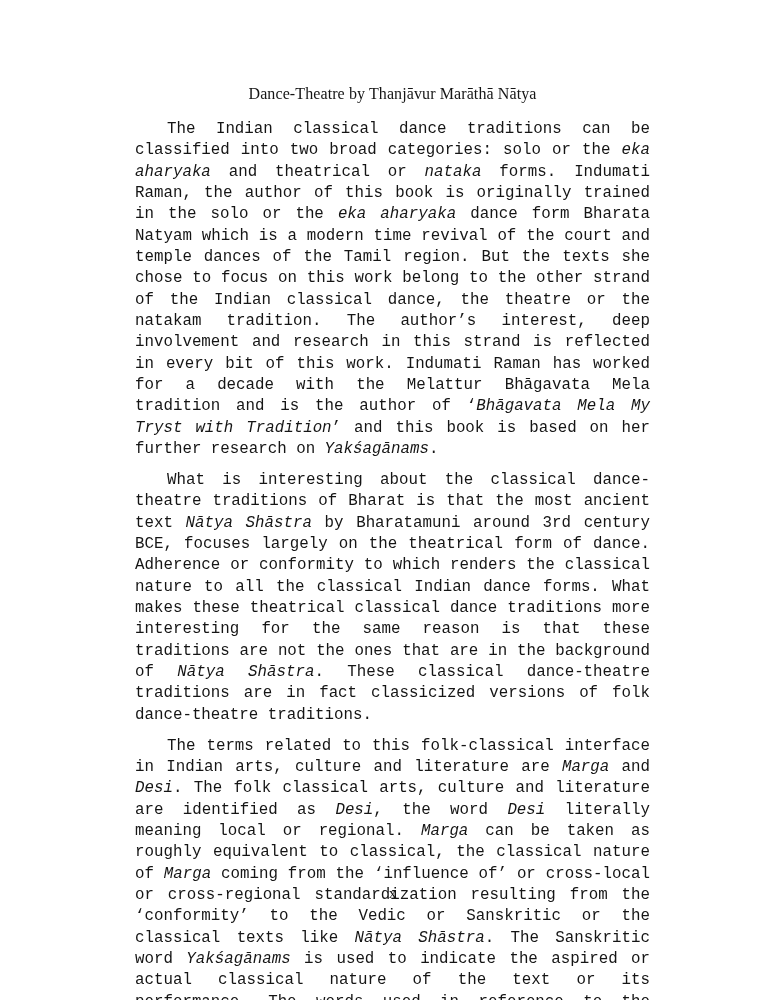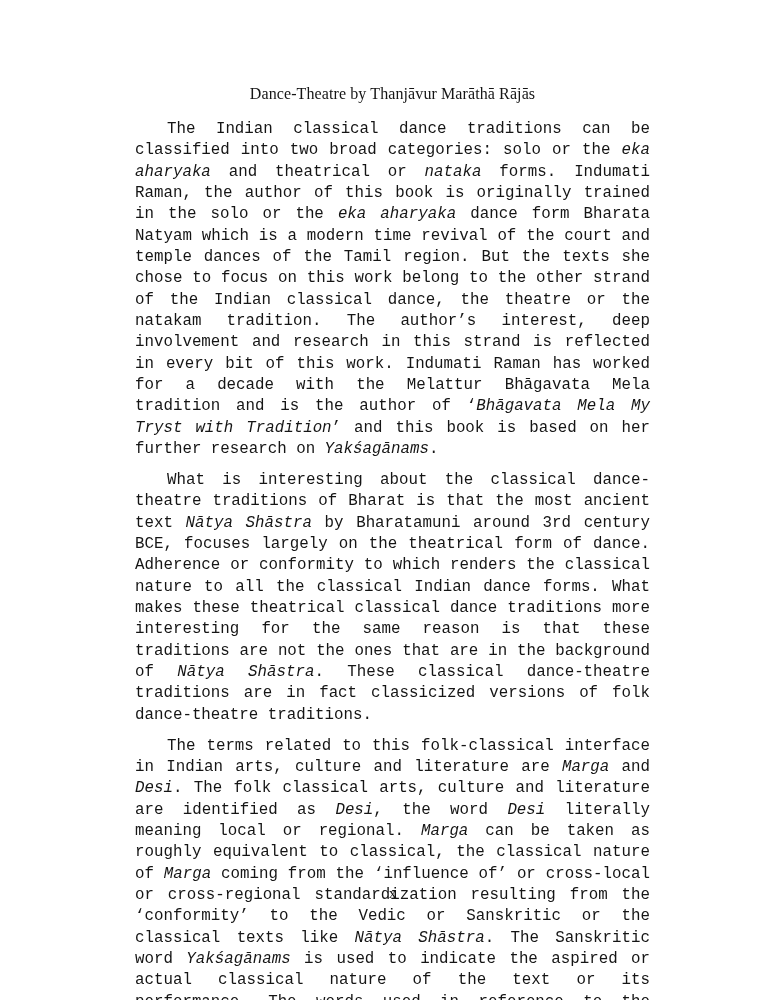--- a/index.html
+++ b/index.html
@@ -52,21 +52,21 @@
     left: 135px;
     width: 515px;
     text-align: center;
     font-size: 15.5px;
   }
 </style>
 </head>
 <body>
 
 <div class="page">
-  <h1 class="title">Dance-Theatre by Thanjāvur Marāthā Rājās</h1>
+  <h1 class="title">Dance-Theatre by Thanjāvur Marāthā Nātya</h1>
 
   <div class="body-text">
     <p>The Indian classical dance traditions can be classified into two broad categories: solo or the <em>eka aharyaka</em> and theatrical or <em>nataka</em> forms. Indumati Raman, the author of this book is originally trained in the solo or the <em>eka aharyaka</em> dance form Bharata Natyam which is a modern time revival of the court and temple dances of the Tamil region. But the texts she chose to focus on this work belong to the other strand of the Indian classical dance, the theatre or the natakam tradition. The author’s interest, deep involvement and research in this strand is reflected in every bit of this work. Indumati Raman has worked for a decade with the Melattur Bhāgavata Mela tradition and is the author of ‘<em>Bhāgavata Mela My Tryst with Tradition</em>’ and this book is based on her further research on <em>Yakśagānams</em>.</p>
     <p>What is interesting about the classical dance-theatre traditions of Bharat is that the most ancient text <em>Nātya Shāstra</em> by Bharatamuni around 3rd century BCE, focuses largely on the theatrical form of dance. Adherence or conformity to which renders the classical nature to all the classical Indian dance forms. What makes these theatrical classical dance traditions more interesting for the same reason is that these traditions are not the ones that are in the background of <em>Nātya Shāstra</em>. These classical dance-theatre traditions are in fact classicized versions of folk dance-theatre traditions.</p>
     <p>The terms related to this folk-classical interface in Indian arts, culture and literature are <em>Marga</em> and <em>Desi</em>. The folk classical arts, culture and literature are identified as <em>Desi</em>, the word <em>Desi</em> literally meaning local or regional. <em>Marga</em> can be taken as roughly equivalent to classical, the classical nature of <em>Marga</em> coming from the ‘influence of’ or cross-local or cross-regional standardization resulting from the ‘conformity’ to the Vedic or Sanskritic or the classical texts like <em>Nātya Shāstra</em>. The Sanskritic word <em>Yakśagānams</em> is used to indicate the aspired or actual classical nature of the text or its performance. The words used in reference to the original folk dance theatrical forms are non-Sanskritic terms like <em>Bayalāta - bayalu</em> (open air), <em>āta</em> (play, dance, or dance-theatrical performance), <em>teru kūttu</em> (<em>Teru</em>-street), <em>kūttu</em> (dance or dance theatre). Sanskrit terms like <em>Vīdhi</em> (Street) <em>Nātakam</em> (theatre), <em>Vīdhi Bhāgavatam</em> (devotional theatrical performance).</p>
   </div>
 
   <div class="folio">x</div>
 </div>
 

